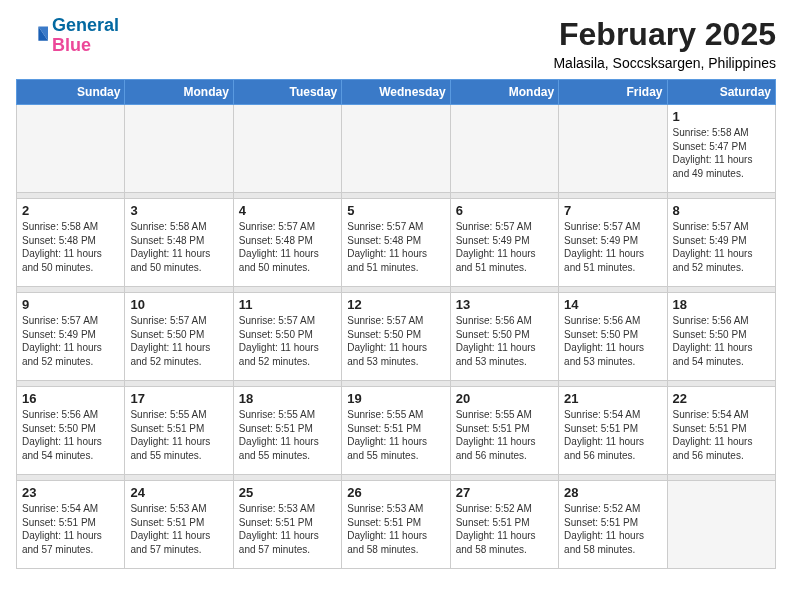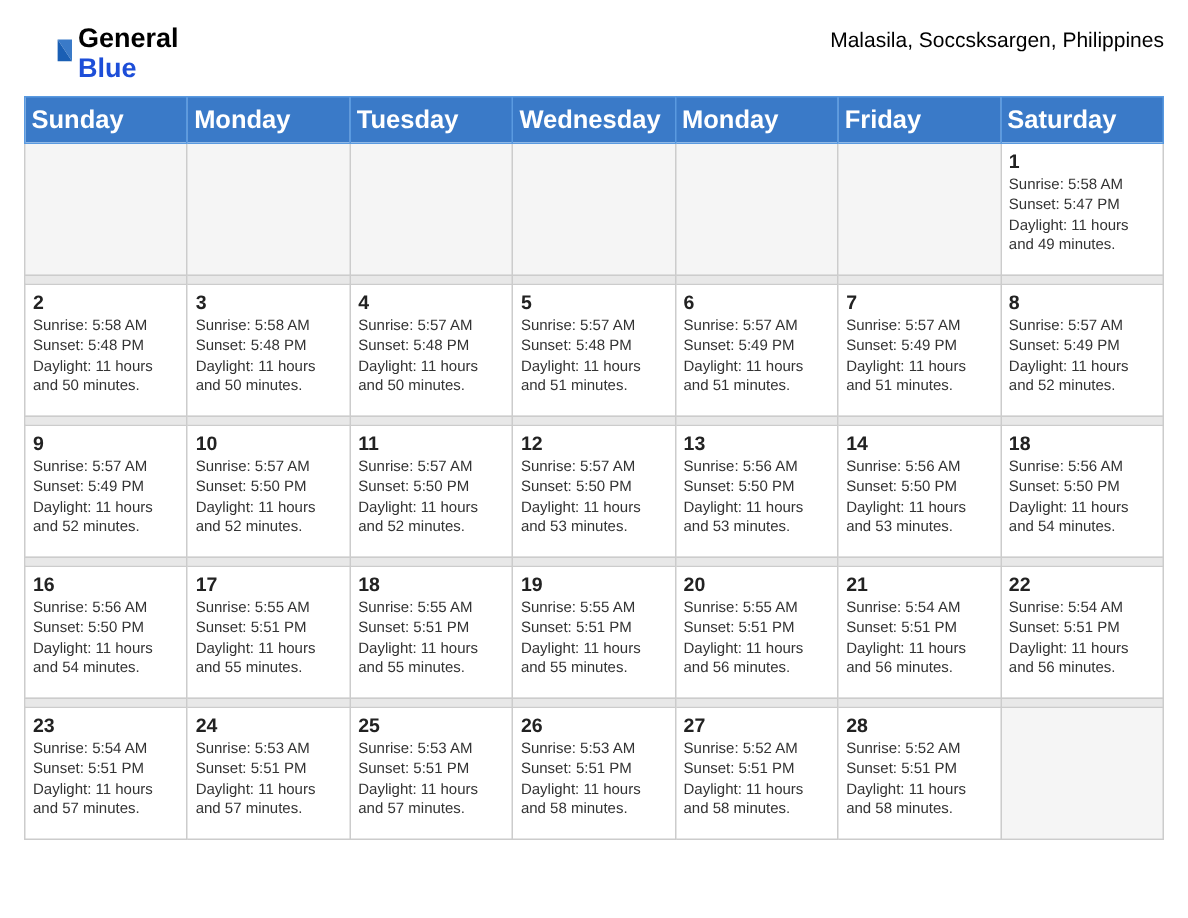--- a/index.html
+++ b/index.html
@@ -19,22 +19,22 @@
     .logo {
       display: flex;
       align-items: center;
       gap: 4px;
     }
     .logo-text {
       font-size: 18px;
       font-weight: bold;
       line-height: 1.1;
     }
-    .logo-text .general { color: #000000; }
-    .logo-text .blue { color: #1d4ed8; }
+    .logo-text .general { color: #0369a1; }
+    .logo-text .blue { color: #ec4899; }
     .logo-icon {
       width: 32px;
       height: 32px;
     }
     .title-area {
       text-align: right;
     }
     .month-title {
       font-size: 32px;
       font-weight: bold;
@@ -46,24 +46,24 @@
       margin-top: 2px;
     }
     .calendar {
       width: 100%;
       border-collapse: collapse;
       table-layout: fixed;
     }
     .calendar th {
       background: #3a7ac8;
       color: #fff;
-      font-size: 17px;
+      font-size: 12px;
       font-weight: bold;
       padding: 5px 4px;
-      text-align: left;
+      text-align: right;
       border: 1px solid #5a9ae0;
     }
     .calendar td {
       border: 1px solid #ccc;
       vertical-align: top;
       padding: 4px 5px;
       height: 88px;
       font-size: 10px;
       background: #fff;
     }
@@ -97,20 +97,21 @@
     <svg class="logo-icon" viewBox="0 0 40 40">
       <polygon points="28,8 40,8 40,26" fill="#3a7ac8"></polygon>
       <polygon points="28,8 40,26 28,26" fill="#1a5fb4"></polygon>
     </svg>
     <div class="logo-text">
       <div class="general">General</div>
       <div class="blue">Blue</div>
     </div>
   </div>
   <div class="title-area">
+    <div class="month-title">February 2025</div>
     <div class="location">Malasila, Soccsksargen, Philippines</div>
   </div>
 </div>
 
 <table class="calendar">
   <thead>
     <tr>
     <th>Sunday</th>
         <th>Monday</th>
         <th>Tuesday</th>

